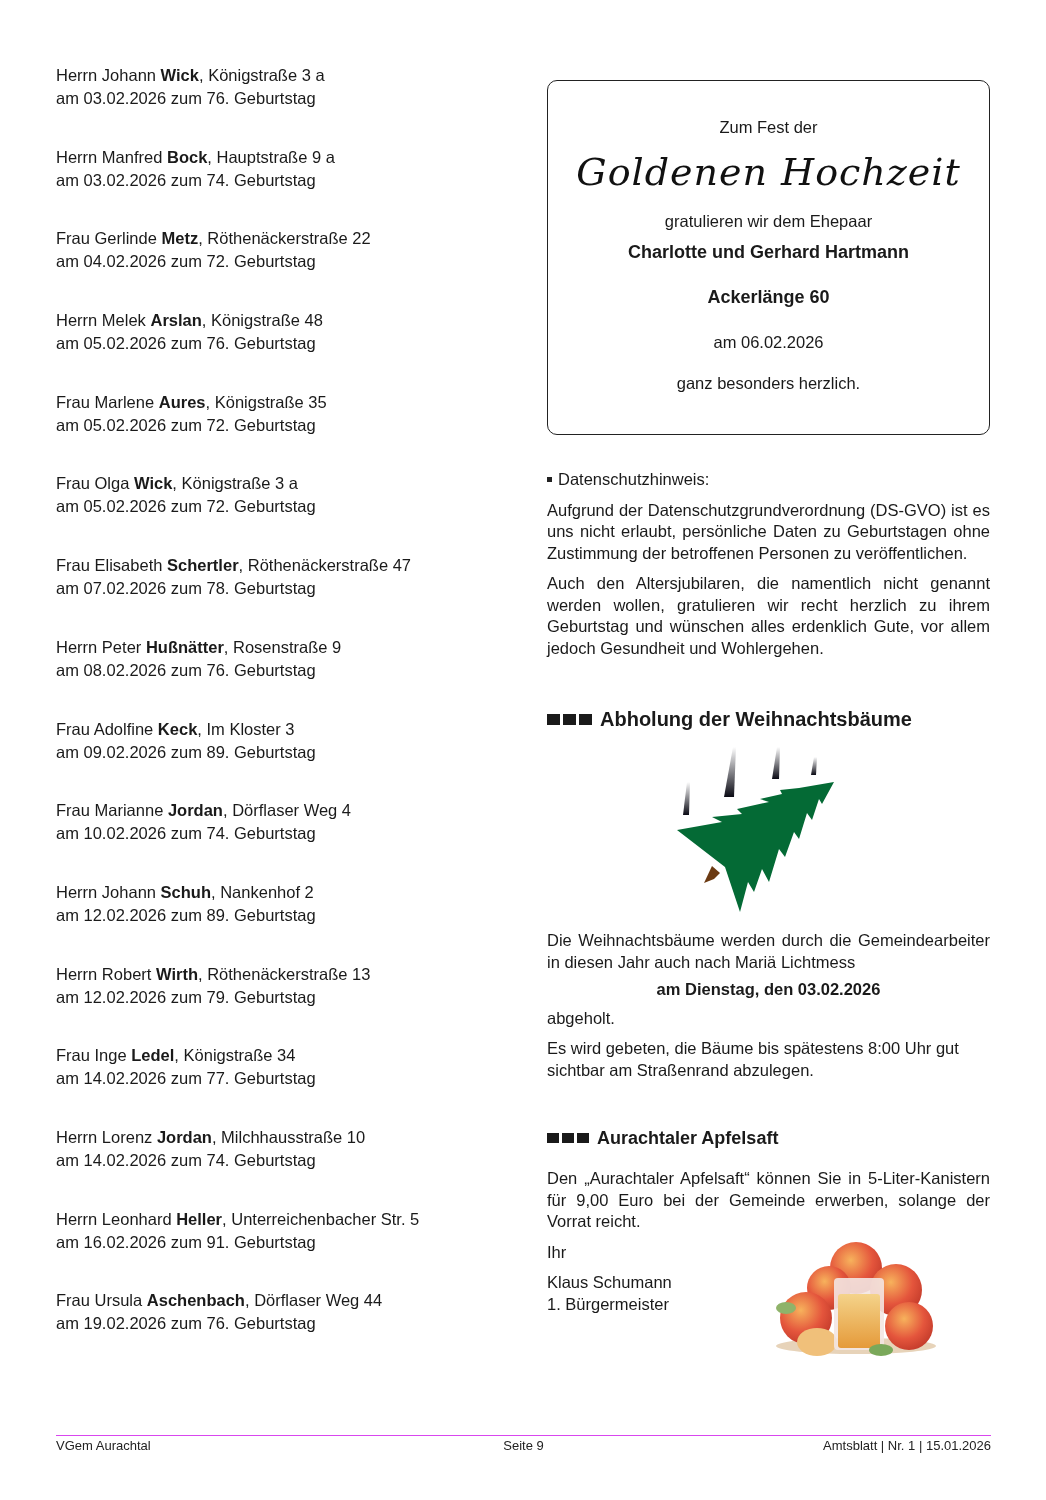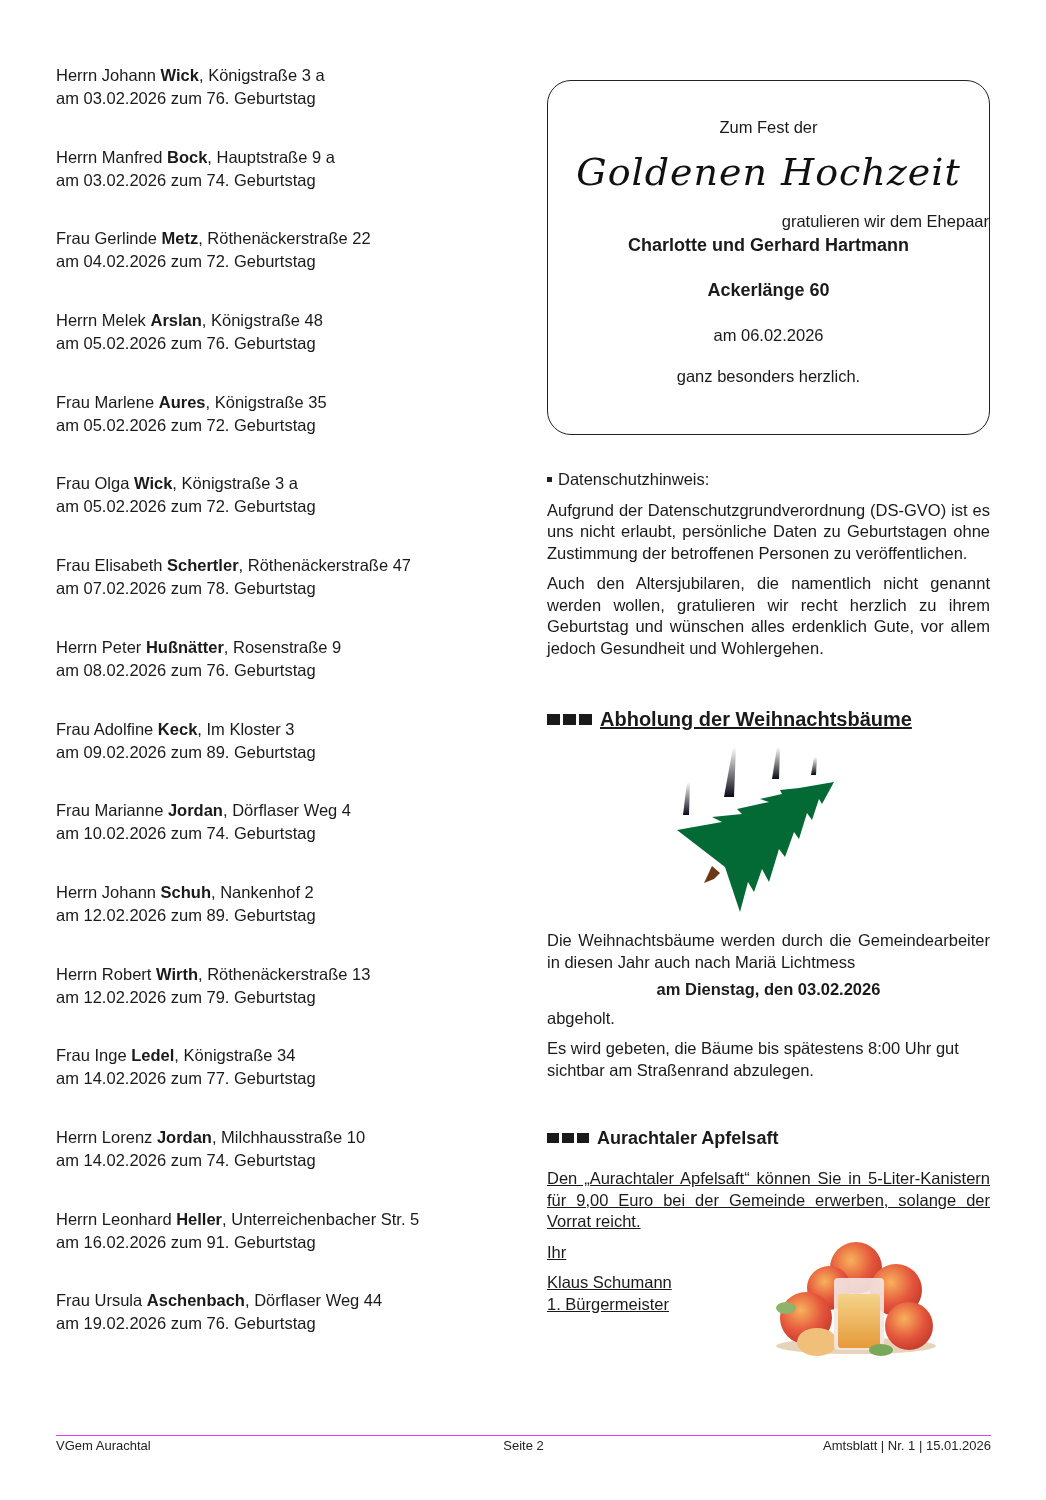--- a/index.html
+++ b/index.html
@@ -25,38 +25,38 @@
     .entry b { font-weight: bold; }
 
     .right-col {
       position: absolute;
       left: 547px;
       top: 80px;
       width: 443px;
     }
     .wedding-box {
       border: 1.5px solid #222;
-      border-radius: 24px;
+      border-radius: 10px;
       width: 443px;
       height: 355px;
       text-align: center;
       padding-top: 36px;
     }
     .wb-line { font-size: 16.5px; line-height: 20px; }
     .wb-intro { margin-bottom: 6px; }
     .wb-script {
       font-family: "DejaVu Serif", serif;
       font-style: italic;
       font-size: 38px;
       line-height: 58px;
       letter-spacing: 1px;
       color: #111;
       margin-bottom: 10px;
     }
-    .wb-sub { margin-bottom: 4px; text-align: right; }
+    .wb-sub { margin-bottom: 11px; }
     .wb-names { font-weight: bold; font-size: 18px; margin-bottom: 25px; text-align: center; }
     .wb-address { font-weight: bold; font-size: 18px; margin-bottom: 25px; }
     .wb-date { margin-bottom: 21px; }
 
     .privacy {
       margin-top: 34px;
       font-size: 16.5px;
       line-height: 21.5px;
     }
     .privacy-head { margin-bottom: 9px; }
@@ -71,31 +71,31 @@
       font-weight: bold;
       font-size: 20px;
       line-height: 26px;
       display: flex;
       align-items: center;
     }
     .title-squares { display: inline-flex; gap: 3px; margin-right: 8px; }
     .title-squares span {
       display: inline-block; width: 13px; height: 11px; background: #1a1a1a;
     }
-    .sec1 { margin-top: 47px; text-decoration: underline; }
+    .sec1 { margin-top: 47px; }
     .tree-wrap {
       width: 443px; height: 190px; position: relative; margin-top: 8px;
     }
     .tree-wrap svg { position: absolute; left: 115px; top: 2px; }
 
     .body-text { font-size: 16.5px; line-height: 21.5px; }
     .center-bold { text-align: center; font-weight: bold; margin: 6px 0 7px; }
     .sec2 { margin-top: 44px; font-size: 18px; }
     .sec2 .title-squares span { width: 12px; height: 10px; }
-    .apfel-text { margin-top: 17px; text-decoration: underline; }
+    .apfel-text { margin-top: 17px; }
     .sign-block { position: relative; height: 130px; }
     .apple-img { position: absolute; left: 214px; top: -4px; }
 
     .footer {
       position: absolute;
       left: 56px; top: 1435px;
       width: 935px;
       border-top: 1px solid #d946ef;
       display: flex;
       justify-content: space-between;
@@ -431,15 +431,15 @@
         <rect x="77" y="56" width="42" height="54" rx="3" fill="url(#juice)"></rect>
         <ellipse cx="25" cy="70" rx="10" ry="6" fill="#8fb36a"></ellipse>
         <ellipse cx="120" cy="112" rx="12" ry="6" fill="#7aa85a"></ellipse>
       </svg>
     </div>
   </div>
 </div>
 
 <div class="footer">
   <span>VGem Aurachtal</span>
-  <span class="mid">Seite 2</span>
+  <span class="mid">Seite 9</span>
   <span class="right">Amtsblatt | Nr. 1 | 15.01.2026</span>
 </div>
 
 </body></html>

